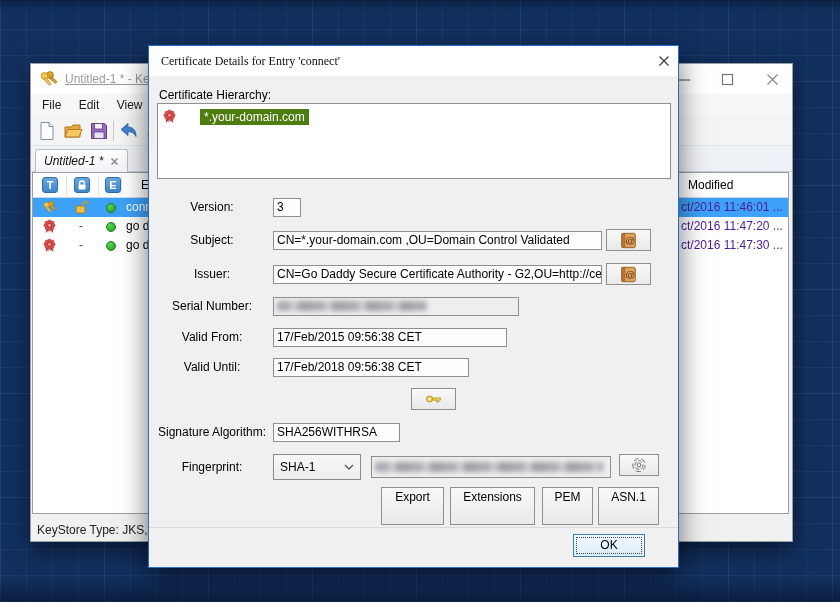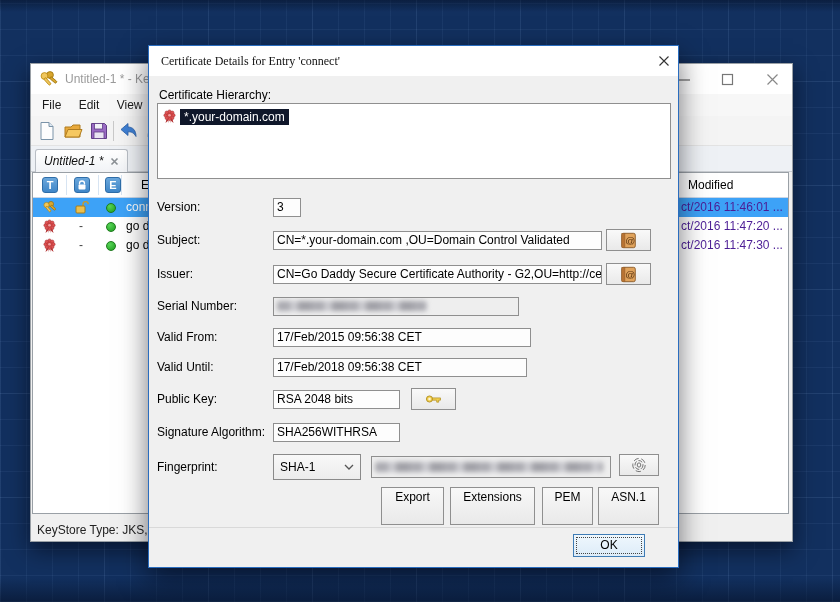--- a/index.html
+++ b/index.html
@@ -18,21 +18,21 @@
   }
   .abs { position:absolute; }
 
   
   .win {
     left:30px; top:63px; width:763px; height:479px;
     background:#f0f0f0; border:1px solid #9aa0a6;
     box-shadow:0 8px 22px rgba(0,0,10,.55);
   }
   .win-titlebar { left:0; top:0; width:100%; height:30px; background:#fff; }
-  .win-title { left:34px; top:0; line-height:30px; color:#9a9a9a; white-space:nowrap; }
+  .win-title { left:34px; top:0; line-height:30px; color:#9a9a9a; white-space:nowrap;text-decoration:underline; }
   .win-ctrl { top:8px; width:15px; height:15px; }
   .menubar { left:0; top:30px; width:100%; height:22px; background:#f7f7f7; padding-left:6px; }
   .menu-item { display:inline-block; line-height:22px; padding:0 5px; margin-right:4px; color:#1a1a1a; }
   .toolbar { left:0; top:52px; width:100%; height:30px; background:#f4f4f4; border-bottom:1px solid #e3e3e3; }
   .tool { top:5px; width:20px; height:20px; }
   .tool-sep { left:82px; top:5px; width:1px; height:20px; background:#c9c9c9; }
   .tabbar { left:0; top:82px; width:100%; height:26px; background:#eef1f5; border-bottom:1px solid #c9cdd2; }
   .tab {
     left:4px; top:3px; height:23px; padding:0 8px;
     background:linear-gradient(#ffffff,#f1f3f6);
@@ -66,22 +66,22 @@
     left:148px; top:45px; width:531px; height:523px;
     background:#f0f0f0; border:1px solid #2a6dbf;
     box-shadow:0 10px 26px rgba(0,0,10,.55);
   }
   .dlg-titlebar { left:0; top:0; width:100%; height:30px; background:#fff; }
   .dlg-title { left:12px; top:0; line-height:30px; color:#111; white-space:nowrap;font-family:Liberation Serif, serif; }
   .dlg-close { left:503px; top:5px; width:23px; height:20px; display:flex; align-items:center; justify-content:center; }
   .hier-label { left:10px; top:42px; }
   .tree { left:8px; top:57px; width:514px; height:76px; background:#fff; border:1px solid #8f8f8f; }
   .tree-item { left:4px; top:4px; height:17px; display:flex; align-items:center; gap:3px; }
-  .tree-sel { background:#0f172a; color:#fff; padding:1px 4px; }
-  .frow-label { width:110px; text-align:left; line-height:19px; }
+  .tree-sel { background:#4d7c0f; color:#fff; padding:1px 4px;margin-left:20px; }
+  .frow-label { width:110px; text-align:center; line-height:19px; }
   .frow { display:flex; gap:6px; }
   .field {
     background:#fdfdfd; border:1px solid #8f8f8f; height:19px;
     line-height:17px; padding:0 3px; overflow:hidden; white-space:nowrap;
   }
   .field.gray { background:#eeeeee; }
   .ibtn {
     border:1px solid #8f8f8f; background:linear-gradient(#f9f9f9,#e9e9e9);
     display:flex; align-items:center; justify-content:center;
   }
@@ -323,32 +323,28 @@
 
   <div class="abs frow" style="left:8px; top:251px">
     <span class="frow-label">Serial Number:</span>
     <div class="field gray" style="width:246px">
       <div class="redact" style="width:150px"></div>
     </div>
   </div>
 
   <div class="abs frow" style="left:8px; top:282px">
     <span class="frow-label">Valid From:</span>
-    <div class="field" style="width:258px">17/Feb/2015 09:56:38 CET</div>
+    <div class="field" style="width:234px">17/Feb/2015 09:56:38 CET</div>
   </div>
 
   <div class="abs frow" style="left:8px; top:312px">
     <span class="frow-label">Valid Until:</span>
-    <div class="field" style="width:254px">17/Feb/2018 09:56:38 CET</div>
-  </div>
-
-  <div class="abs frow" style="left:8px; top:344px">
-    <span class="frow-label">Public Key:</span>
-    <div class="field" style="width:127px">RSA 2048 bits</div>
-  </div>
+    <div class="field" style="width:196px">17/Feb/2018 09:56:38 CET</div>
+  </div>
+
   <div class="abs ibtn" style="left:262px; top:342px; width:45px; height:22px">
     <svg width="18" height="14" viewBox="0 0 20 14">
       <circle cx="5" cy="7" r="3.4" fill="#f2d050" stroke="#b08d1e"></circle>
         <circle cx="5" cy="7" r="1.4" fill="#fbf4d8"></circle>
       <path d="M8.2 5.8 h9 v2.5 h-2 v2.2 h-2.2 v-2.2 h-4.8 z" fill="#f2d050" stroke="#b08d1e" stroke-width="0.8"></path>
     </svg>
   </div>
 
   <div class="abs frow" style="left:8px; top:377px">
     <span class="frow-label">Signature Algorithm:</span>

